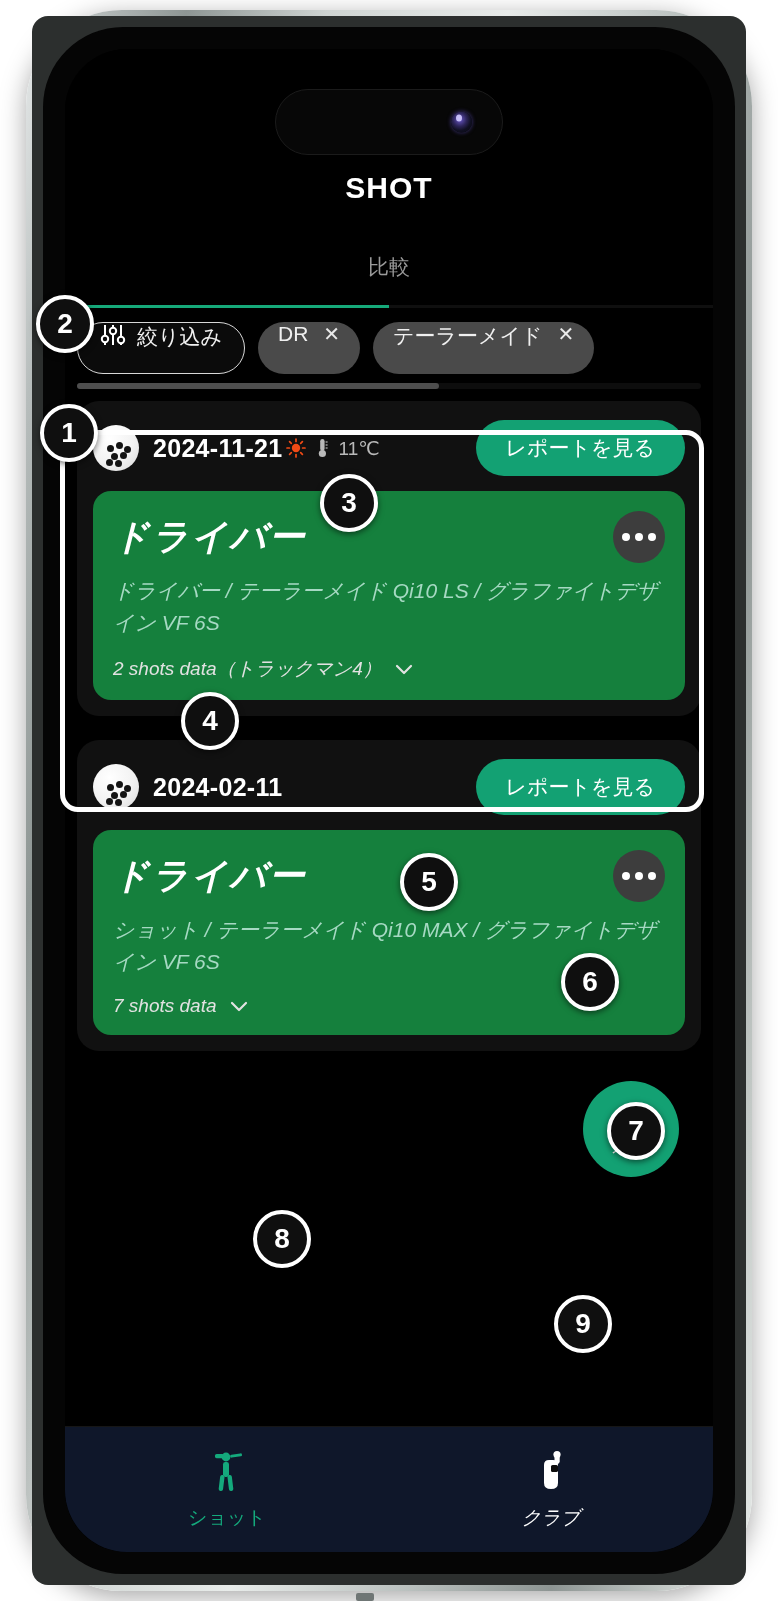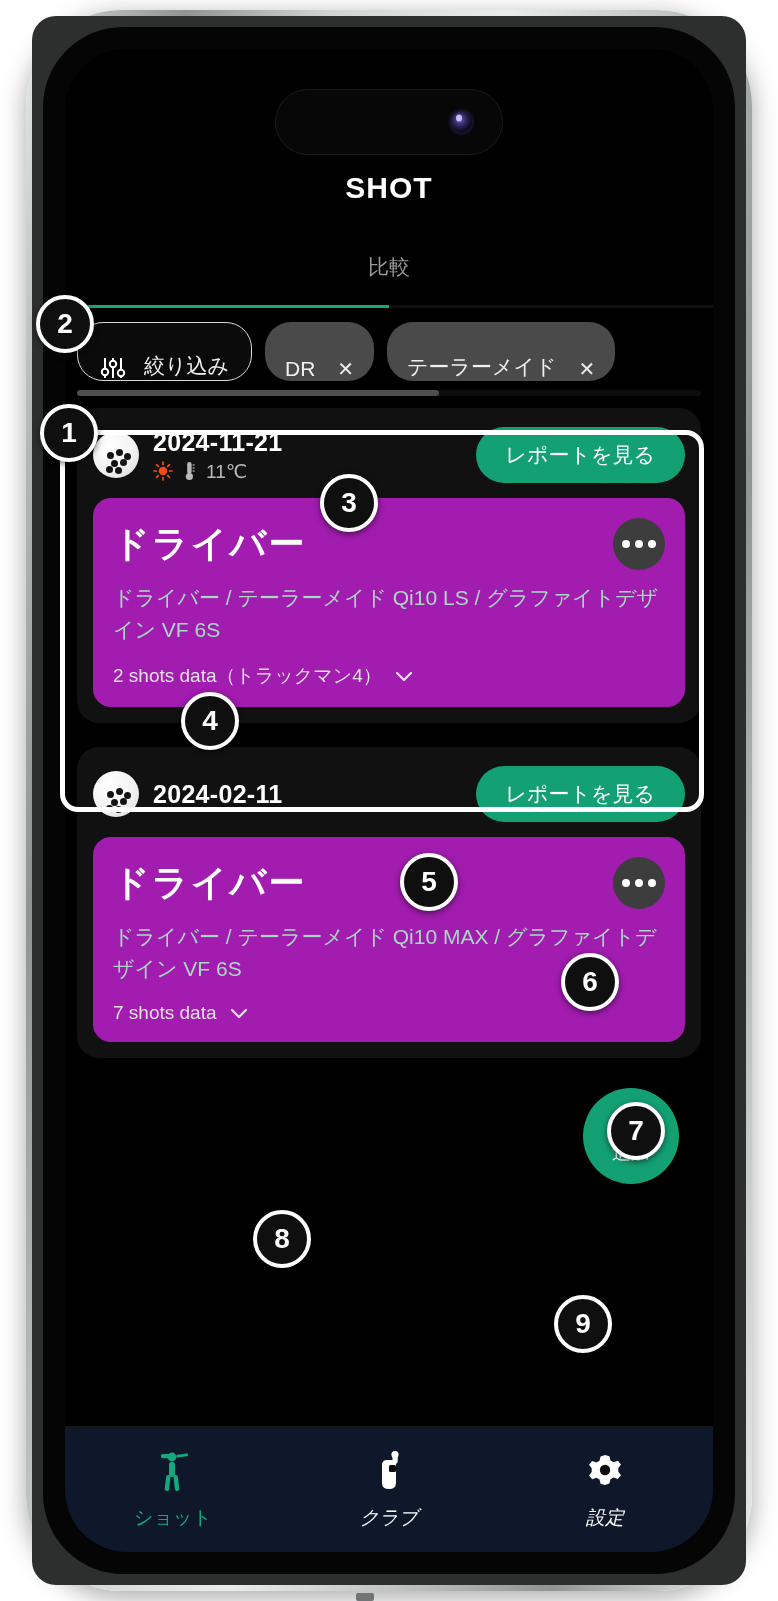--- a/index.html
+++ b/index.html
@@ -14,21 +14,21 @@
   
   .phone-outer {
     position: absolute; left: 26px; top: 10px;
     width: 726px; height: 1581px;
     border-radius: 96px;
     background: linear-gradient(100deg,#e9ecec 0%,#b7bdbc 7%,#8e9694 16%,#cfd4d2 30%,#e8ecea 48%,#b9c0be 66%,#8d9593 80%,#c6ccc9 92%,#e6eae8 100%);
     box-shadow: 0 6px 26px rgba(0,0,0,.35);
   }
   .phone-mid {
     position:absolute; left:6px; top:6px; right:6px; bottom:6px;
-    border-radius: 24px;
+    border-radius: 16px;
     background: #2c2f2e;
   }
   .phone-bezel {
     position:absolute; left:11px; top:11px; right:11px; bottom:11px;
     border-radius: 80px;
     background: #050505;
   }
   .screen {
     position:absolute; left:22px; top:22px; right:22px; bottom:22px;
     border-radius: 62px;
@@ -81,54 +81,54 @@
   .tab.active { color:#ffffff; }
   .tab.inactive { color:#9a9a9a; }
   .tab-underline-track { height:3px; background:#0f0f0f; display:flex; }
   .tab-underline { width:50%; height:3px; background:#16a97a; }
 
   .chips {
     display:flex; gap:13px; padding:14px 12px 0 12px; align-items:center;
     overflow:hidden; white-space:nowrap;
   }
   .chip {
-    display:flex; align-items:flex-end; gap:18px;
-    height:59px; padding:0 20px; border-radius:26px;
+    display:flex; align-items:flex-start; gap:11px;
+    height:52px; padding:0 20px; border-radius:26px;
     font-size:21px; color:#f0f0f0; background:#4a4a4a;
     flex:0 0 auto;
   }
   .chip.outline { background:#0b0b0b; border:1.6px solid #d8d8d8; padding:0 22px; }
   .chip .x { font-size:20px; color:#eaeaea; font-weight:700; margin-left:4px; }
   .filter-icon { width:26px; height:24px; display:block; }
 
   .hscroll-track { margin:9px 12px 0 12px; height:6px; background:#0d0d0d; border-radius:3px; }
   .hscroll-thumb { width:58%; height:6px; background:#4e4e4e; border-radius:3px; }
 
   .list { flex:1; overflow:hidden; padding:12px 12px 0 12px; }
 
   .card { background:#111111; border-radius:22px; padding:16px 16px 16px 16px; margin-bottom:24px; }
   .card-head { display:flex; align-items:center; gap:14px; height:62px; }
   .ball {
     width:46px; height:46px; border-radius:50%; flex:0 0 auto;
     background: radial-gradient(circle at 36% 30%, #ffffff 0%, #f2f2f2 55%, #d8d8d8 100%);
     position:relative;
   }
   .ball i { position:absolute; width:7px; height:7px; border-radius:50%; background:#141414; }
-  .meta { flex:1; display:flex; flex-direction:column; gap:3px; }
+  .meta { flex:1; display:flex; gap:3px; }
   .date { font-size:25px; font-weight:700; color:#ffffff; letter-spacing:.3px; }
   .weather { display:flex; align-items:center; gap:10px; font-size:19px; color:#b9b9b9; }
   .sun { width:20px; height:20px; display:block; }
   .thermo { width:13px; height:20px; display:block; }
   .report-btn {
     flex:0 0 auto; height:56px; padding:0 30px; border-radius:28px;
     background:#13a173; color:#ffffff; font-size:21px;
     display:flex; align-items:center; justify-content:center; border:none; cursor:pointer;
   }
 
-  .panel { background:#a21caf; border-radius:18px; padding:20px 20px 18px 20px; margin-top:12px; }
+  .panel { background:#15803d; border-radius:18px; padding:20px 20px 18px 20px; margin-top:12px;font-style:italic; }
   .panel-top { display:flex; align-items:center; justify-content:space-between; }
   .club-name { font-size:36px; font-weight:700; color:#ffffff; letter-spacing:2px; }
   .more-btn {
     width:52px; height:52px; border-radius:50%; background:#3d3d3d;
     display:flex; align-items:center; justify-content:center; gap:5px; border:none; cursor:pointer;
   }
   .more-btn span { width:8px; height:8px; border-radius:50%; background:#ffffff; display:block; }
 
   .club-spec { margin-top:12px; font-size:21px; line-height:1.5; color:#a6d9c3; }
 
@@ -319,21 +319,21 @@
 
                 <div class="panel">
                   <div class="panel-top">
                     <div class="club-name">ドライバー</div>
                     <button class="more-btn">
                       <span></span>
                         <span></span>
                         <span></span>
                     </button>
                   </div>
-                  <div class="club-spec">ドライバー / テーラーメイド Qi10 MAX / グラファイトデザイン VF 6S</div>
+                  <div class="club-spec">ショット / テーラーメイド Qi10 MAX / グラファイトデザイン VF 6S</div>
                   <div class="shots-row">
                     <span class="shots-text">7 shots data</span>
                     <svg class="chev" viewBox="0 0 18 11">
                       <polyline points="2,2 9,9 16,2" fill="none" stroke="#e2e2e2" stroke-width="2.2" stroke-linecap="round" stroke-linejoin="round"></polyline>
                     </svg>
                   </div>
                 </div>
               </div>
 
               <div class="fab-area">
@@ -358,27 +358,20 @@
               </div>
               <div class="nav-item idle">
                 <svg class="nicon" viewBox="0 0 42 44">
                   <path d="M14 16 q0-5 5-5 h4 q5 0 5 5 v18 q0 6-7 6 t-7-6 z" fill="#ffffff"></path>
                   <rect x="24.5" y="4" width="5.2" height="11" rx="2.4" fill="#ffffff"></rect>
                   <circle cx="27" cy="5.5" r="3.6" fill="#ffffff"></circle>
                   <rect x="21" y="16" width="7" height="7" rx="1.6" fill="#0d0d0d"></rect>
                 </svg>
                 <span class="nlabel">クラブ</span>
               </div>
-              <div class="nav-item idle">
-                <svg class="nicon" viewBox="0 0 42 44">
-                  <path fill="#ffffff" d="M21 6 l4.4 1.2 1.1 4.3 3.1 1.8 4.2-1.5 3.2 3.8-2.7 3.5 0 3.6 2.7 3.5-3.2 3.8-4.2-1.5-3.1 1.8-1.1 4.3L21 36l-4.4-1.2-1.1-4.3-3.1-1.8-4.2 1.5L5 26.4l2.7-3.5 0-3.6L5 15.8l3.2-3.8 4.2 1.5 3.1-1.8 1.1-4.3z"></path>
-                  <circle cx="21" cy="21" r="5.2" fill="#0d0d0d"></circle>
-                </svg>
-                <span class="nlabel">設定</span>
-              </div>
             </div>
 
           </div>
         </div>
       </div>
     </div>
   </div>
 
   <div class="hl-box" style="left:60px; top:430px; width:644px; height:382px;"></div>
 

